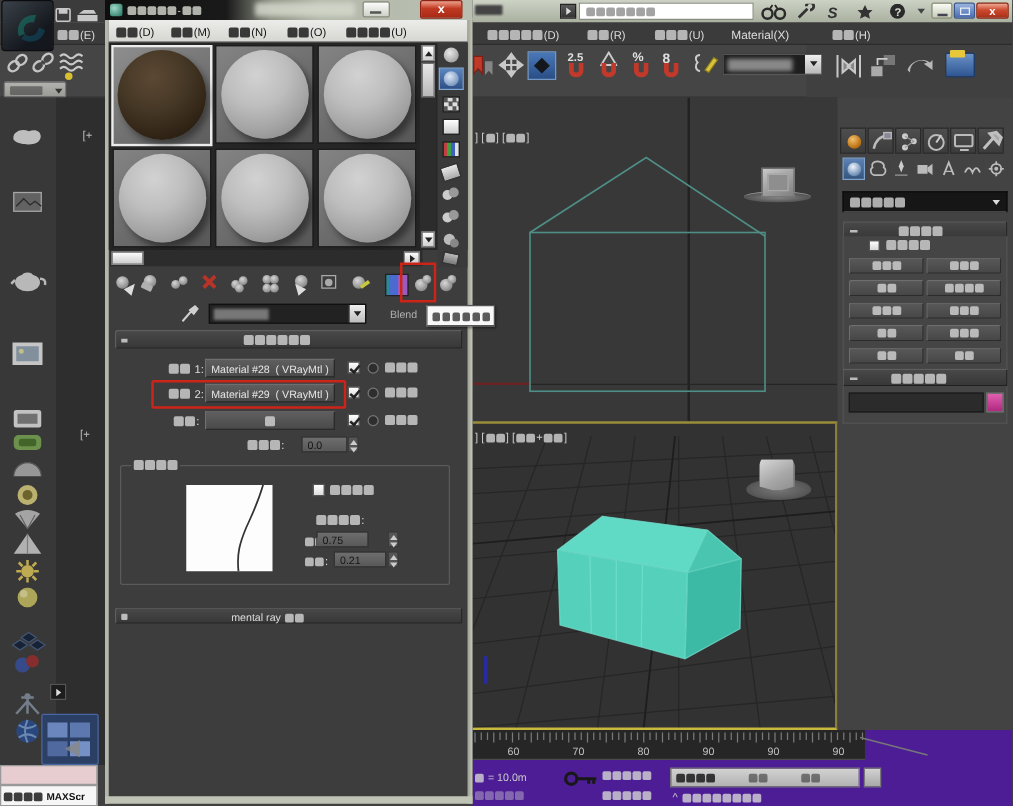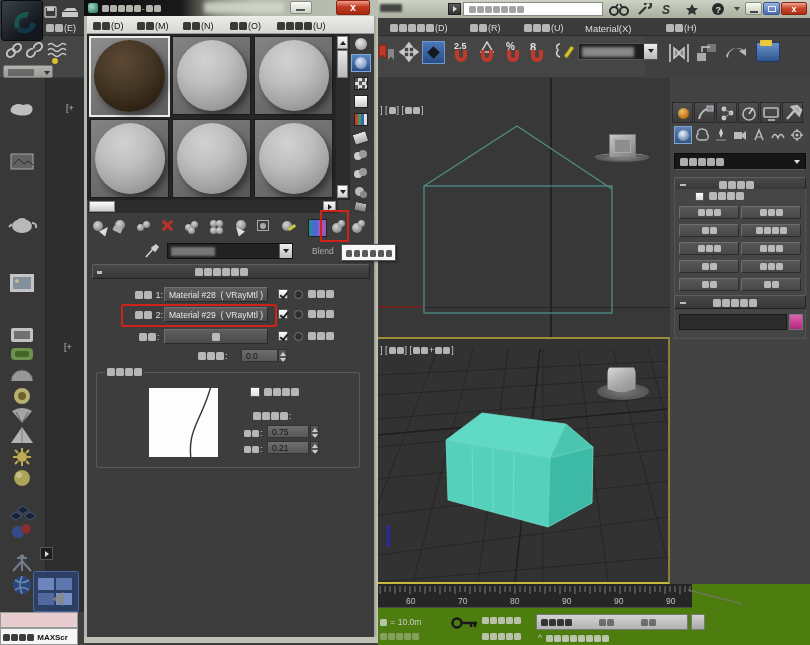--- a/index.html
+++ b/index.html
@@ -422,21 +422,21 @@
           <i class="c"></i>
           <i class="c"></i>
           <i class="c"></i>
         </span>
  </div>
  <div class="a" style="left:4px;top:231px;width:132px;height:30px;border:1px solid #535353;border-top:none;background:#454545;">
    <div class="a" style="left:4px;top:5px;width:108px;height:16px;background:#2b2b2b;border:1px solid #1a1a1a;"></div>
    <div class="a" style="left:114px;top:5px;width:14px;height:16px;background:linear-gradient(#e060b0,#b02880);border:1px solid #777;"></div>
  </div>
 </div>
-<div id="bottombar" class="a" style="left:378px;top:584px;width:432px;height:61px;background:#4d7c0f;">
+<div id="bottombar" class="a" style="left:378px;top:584px;width:432px;height:61px;background:#4c1d95;">
   <div class="a" style="left:0;top:0;width:314px;height:24px;background:#262626;border-bottom:1px solid #4a4a4a;">
     <svg class="a" style="left:0;top:0;" width="314" height="28">
       <g stroke="#7a7a7a" stroke-width="1">
         <path d="M2 2 V10 M7 2 V8 M12 2 V8 M17 2 V10 M22 2 V8 M27 2 V8 M32 2 V10 M37 2 V8 M42 2 V8 M47 2 V10 M52 2 V8 M57 2 V8 M62 2 V10 M67 2 V8 M72 2 V8 M77 2 V10 M82 2 V8 M87 2 V8 M92 2 V10 M97 2 V8 M102 2 V8 M107 2 V10 M112 2 V8 M117 2 V8 M122 2 V10 M127 2 V8 M132 2 V8 M137 2 V10 M142 2 V8 M147 2 V8 M152 2 V10 M157 2 V8 M162 2 V8 M167 2 V10 M172 2 V8 M177 2 V8 M182 2 V10 M187 2 V8 M192 2 V8 M197 2 V10 M202 2 V8 M207 2 V8 M212 2 V10 M217 2 V8 M222 2 V8 M227 2 V10 M232 2 V8 M237 2 V8 M242 2 V10 M247 2 V8 M252 2 V8 M257 2 V10 M262 2 V8 M267 2 V8 M272 2 V10 M277 2 V8 M282 2 V8 M287 2 V10 M292 2 V8 M297 2 V8 M302 2 V10 M307 2 V8 M312 2 V8"></path>
       </g>
       <g fill="#c2c2c2" font-size="8.5" font-family="Liberation Sans">
         <text x="28" y="20">60</text>
             <text x="80" y="20">70</text>
             <text x="132" y="20">80</text>
             <text x="184" y="20">90</text>
@@ -902,31 +902,39 @@
           <i class="c"></i>
           <i class="c"></i>
           <i class="c"></i>
           <span class="lat">:</span>
         </span>
    <span class="t" style="position:absolute;left:147px;top:55px;">
           <i class="c s"></i>
           <i class="c s"></i>
           <span class="lat">:</span>
         </span>
-   <div class="a" style="left:170px;top:52px;width:42px;height:13px;background:linear-gradient(#6e6e6e,#585858);border:1px solid #333;font-size:8.5px;color:#151515;padding-left:4px;line-height:12px;">0.75</div>
+   <div class="a" style="left:156px;top:52px;width:42px;height:13px;background:linear-gradient(#6e6e6e,#585858);border:1px solid #333;font-size:8.5px;color:#151515;padding-left:4px;line-height:12px;">0.75</div>
    <div class="spin a" style="left:213px;top:52px;"></div>
    <span class="t" style="position:absolute;left:147px;top:71px;">
           <i class="c s"></i>
           <i class="c s"></i>
           <span class="lat">:</span>
         </span>
    <div class="a" style="left:170px;top:68px;width:42px;height:13px;background:linear-gradient(#6e6e6e,#585858);border:1px solid #333;font-size:8.5px;color:#151515;padding-left:4px;line-height:12px;">0.21</div>
    <div class="spin a" style="left:213px;top:68px;"></div>
  </div>
 
+ <div class="a rollhdr" style="left:8px;top:486px;width:278px;height:13px;">
+   <div class="a" style="left:4px;top:4px;width:5px;height:5px;background:#bbb;border-radius:1px;"></div>
+   <span class="t" style="position:absolute;left:92px;top:2px;">
+          <span style="font-size:8.5px;color:#ddd;">mental ray&nbsp;</span>
+          <i class="c s"></i>
+          <i class="c s"></i>
+        </span>
+ </div>
 </div>
 
 <div id="overlays" class="a" style="left:0;top:0;width:810px;height:645px;pointer-events:none;">
   <div class="a" style="left:320px;top:210px;width:29px;height:32px;border:2px solid #cc2418;"></div>
   <div class="a" style="left:121px;top:304px;width:156px;height:23px;border:2px solid #cc2418;border-radius:2px;"></div>
   <div class="a" style="left:341px;top:244px;width:55px;height:17px;background:#f8f8f8;border:1px solid #555;box-shadow:1px 1px 2px rgba(0,0,0,.5);">
     <span class="t" style="position:absolute;left:4px;top:5px;gap:2px;">
           <i class="c s d" style="width:6px;height:7px;background:#333;opacity:.8;"></i>
           <i class="c s d" style="width:6px;height:7px;background:#333;opacity:.8;"></i>
           <i class="c s d" style="width:6px;height:7px;background:#333;opacity:.8;"></i>

